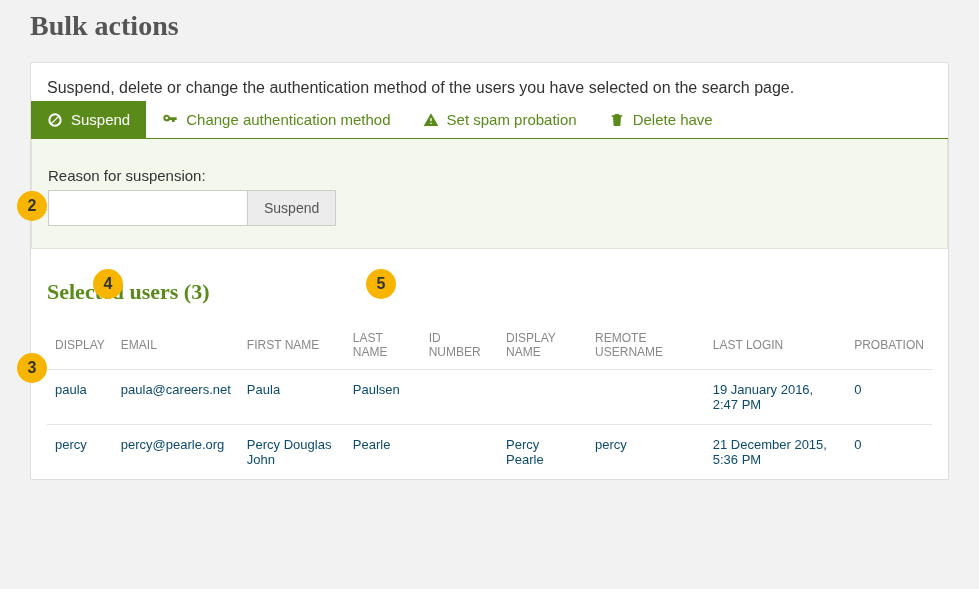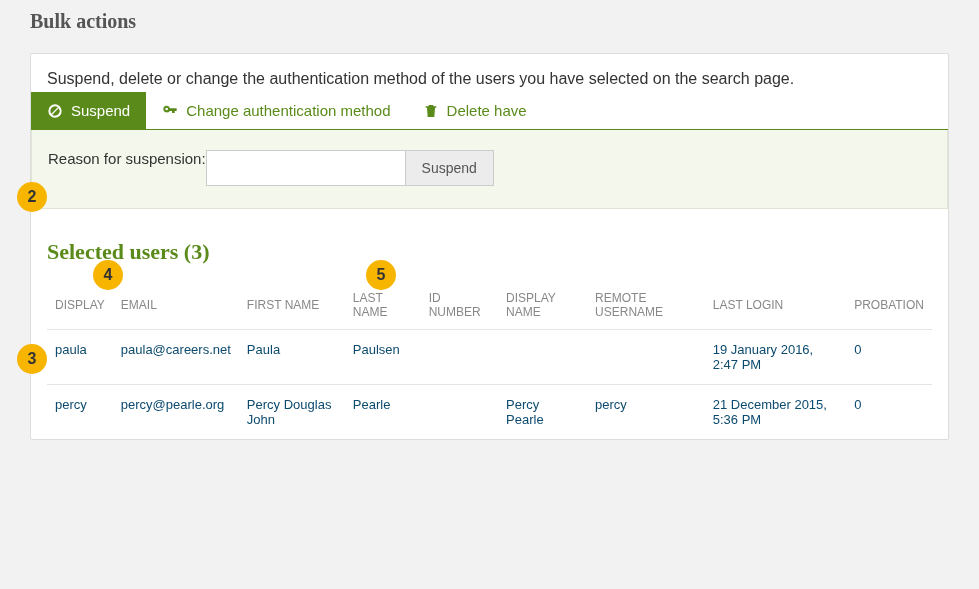--- a/index.html
+++ b/index.html
@@ -5,21 +5,21 @@
     * { box-sizing: border-box; margin: 0; padding: 0; }
     body {
       font-family: -apple-system, BlinkMacSystemFont, "Segoe UI", Arial, sans-serif;
       background: #f2f2f2;
       padding: 0 30px;
       width: 979px;
     }
     h1 {
       font-family: Georgia, serif;
       color: #555;
-      font-size: 20px;
+      font-size: 28px;
       font-weight: bold;
       padding: 10px 0 20px 0;
     }
     .panel {
       background: #fff;
       border: 1px solid #ddd;
       border-radius: 2px;
       padding: 16px 16px 0 16px;
       position: relative;
     }
@@ -50,21 +50,21 @@
     .tab.active .icon svg { fill: #fff; }
     .tab .icon svg { fill: #5a8b1a; }
     .tab-panel {
       background: #f4f7ec;
       border: 1px solid #e0e6d3;
       border-top: none;
       margin: 0 -16px;
       padding: 20px 16px 22px 16px;
     }
     .form-row { display: flex; align-items: flex-end; gap: 0; }
-    .form-group { display: flex; flex-direction: row; }
+    .form-group { display: flex; flex-direction: column; margin-top: 8px; }
     .form-group label { font-size: 15px; color: #333; margin-bottom: 6px; }
     .input {
       width: 200px;
       height: 36px;
       border: 1px solid #ccc;
       background: #fff;
       padding: 0 8px;
       font-size: 14px;
     }
     .btn-suspend {
@@ -136,20 +136,28 @@
       </span>
       <span>Suspend</span>
     </div>
     <div class="tab">
       <span class="icon">
         <svg viewBox="0 0 24 24" width="16" height="16">
             <path d="M7 14a5 5 0 1 1 4.9-6H22v4h-3v3h-4v-3h-3.1A5 5 0 0 1 7 14zm0-7a2 2 0 1 0 0 4 2 2 0 0 0 0-4z"></path>
           </svg>
       </span>
       <span>Change authentication method</span>
+    </div>
+    <div class="tab">
+      <span class="icon">
+        <svg viewBox="0 0 24 24" width="16" height="16">
+            <path d="M12 2L1 21h22L12 2zm-1 7h2v5h-2V9zm0 7h2v2h-2v-2z"></path>
+          </svg>
+      </span>
+      <span>Set spam probation</span>
     </div>
     <div class="tab">
       <span class="icon">
         <svg viewBox="0 0 24 24" width="16" height="16">
             <path d="M6 7h12l-1 14H7L6 7zm3-4h6l1 2h4v2H4V5h4l1-2z"></path>
           </svg>
       </span>
       <span>Delete have</span>
     </div>
   </div>

